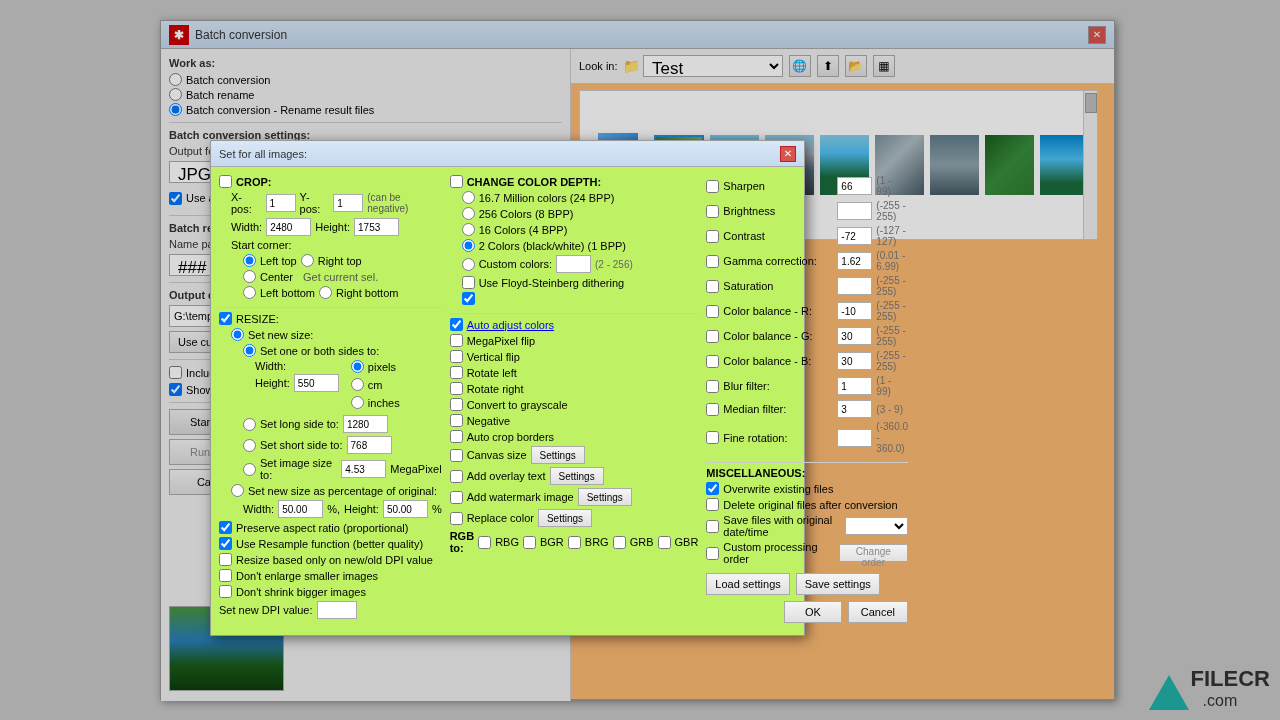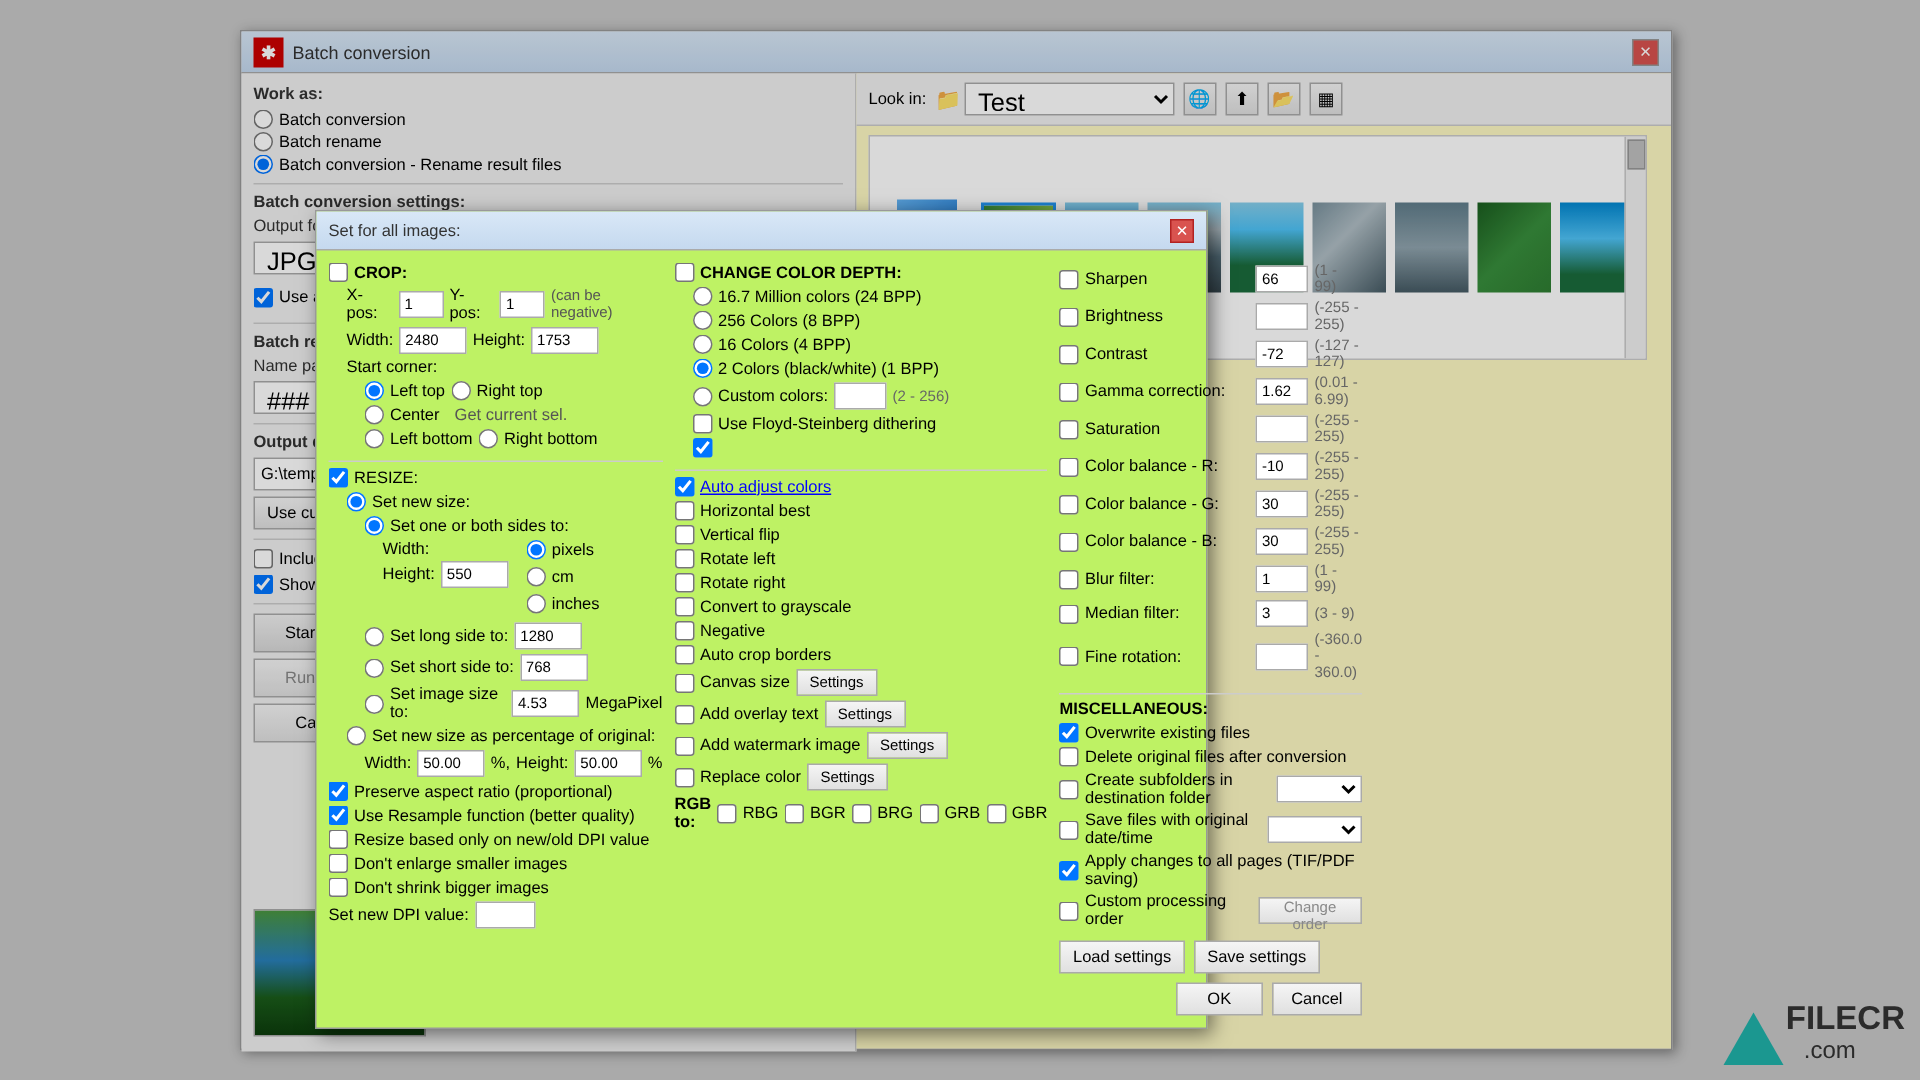--- a/index.html
+++ b/index.html
@@ -135,21 +135,21 @@
       height: 22px;
     }
 
     
     .right-panel {
       position: absolute;
       top: 28px;
       left: 410px;
       right: 0;
       bottom: 0;
-      background: #fef9c3;
+      background: #fdba74;
     }
 
     .file-toolbar {
       display: flex;
       align-items: center;
       gap: 6px;
       padding: 6px 8px;
       background: #f0f0f0;
       border-bottom: 1px solid #ccc;
     }
@@ -636,21 +636,21 @@
 
         <hr style="border:none;border-top:1px solid #ccc;margin:4px 0;">
 
         <div class="dialog-section">
           <div class="dialog-row">
             <input type="checkbox" checked="" style="">
             <span style="color:blue;text-decoration:underline;">Auto adjust colors</span>
           </div>
           <div class="dialog-row">
             <input type="checkbox" style="">
-            <span>Horizontal best</span>
+            <span>MegaPixel flip</span>
           </div>
           <div class="dialog-row">
             <input type="checkbox" style="">
             <span>Vertical flip</span>
           </div>
           <div class="dialog-row">
             <input type="checkbox" style="">
             <span>Rotate left</span>
           </div>
           <div class="dialog-row">
@@ -785,31 +785,22 @@
           <div class="dialog-row">
             <input type="checkbox" checked="" style="">
             <span>Overwrite existing files</span>
           </div>
           <div class="dialog-row">
             <input type="checkbox" style="">
             <span>Delete original files after conversion</span>
           </div>
           <div class="dialog-row">
             <input type="checkbox" style="">
-            <span>Create subfolders in destination folder</span>
-            <select class="dropdown" style="width:80px;height:18px;font-size:10px;"></select>
-          </div>
-          <div class="dialog-row">
-            <input type="checkbox" style="">
             <span>Save files with original date/time</span>
             <select class="dropdown" style="width:80px;height:18px;font-size:10px;"></select>
-          </div>
-          <div class="dialog-row">
-            <input type="checkbox" checked="" style="">
-            <span>Apply changes to all pages (TIF/PDF saving)</span>
           </div>
           <div class="dialog-row">
             <input type="checkbox" style="">
             <span>Custom processing order</span>
             <button class="btn" style="padding:1px 6px;height:18px;font-size:10px;color:#888;" disabled="">Change order</button>
           </div>
         </div>
 
         <div style="display:flex;gap:6px;margin-top:6px;">
           <button class="btn">Load settings</button>

